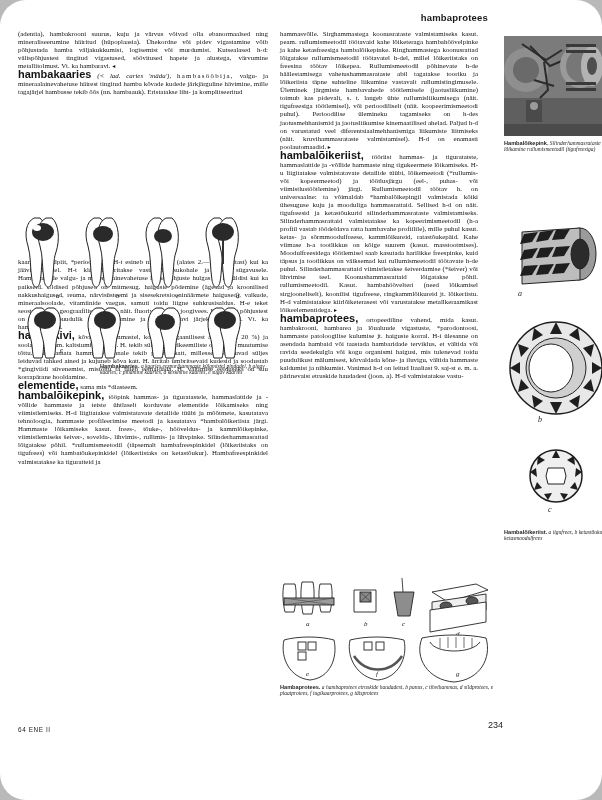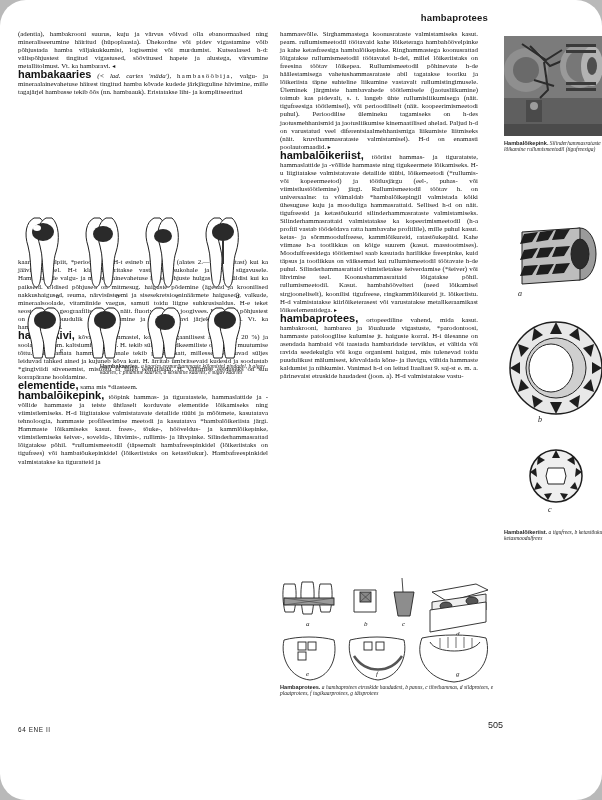--- a/index.html
+++ b/index.html
@@ -405,16 +405,16 @@
         <text x="176" y="100" font-size="7" font-style="italic" fill="#222" stroke="none">g</text>
       </g>
     </svg>
   </div>
   <div class="fig-caption pros-cap">
     <b>Hambaprotees.</b>
     <i>a hambaprotees etruskide haudadest, b panus, c tihvthammas, d sildprotees, e plaatprotees, f tugikaarprotees, g täisprotees</i>
   </div>
 
   <div class="folio-left">64  ENE II</div>
-  <div class="folio-right">505</div>
+  <div class="folio-right">234</div>
 
  </div>
 </div>
 
 </body></html>

